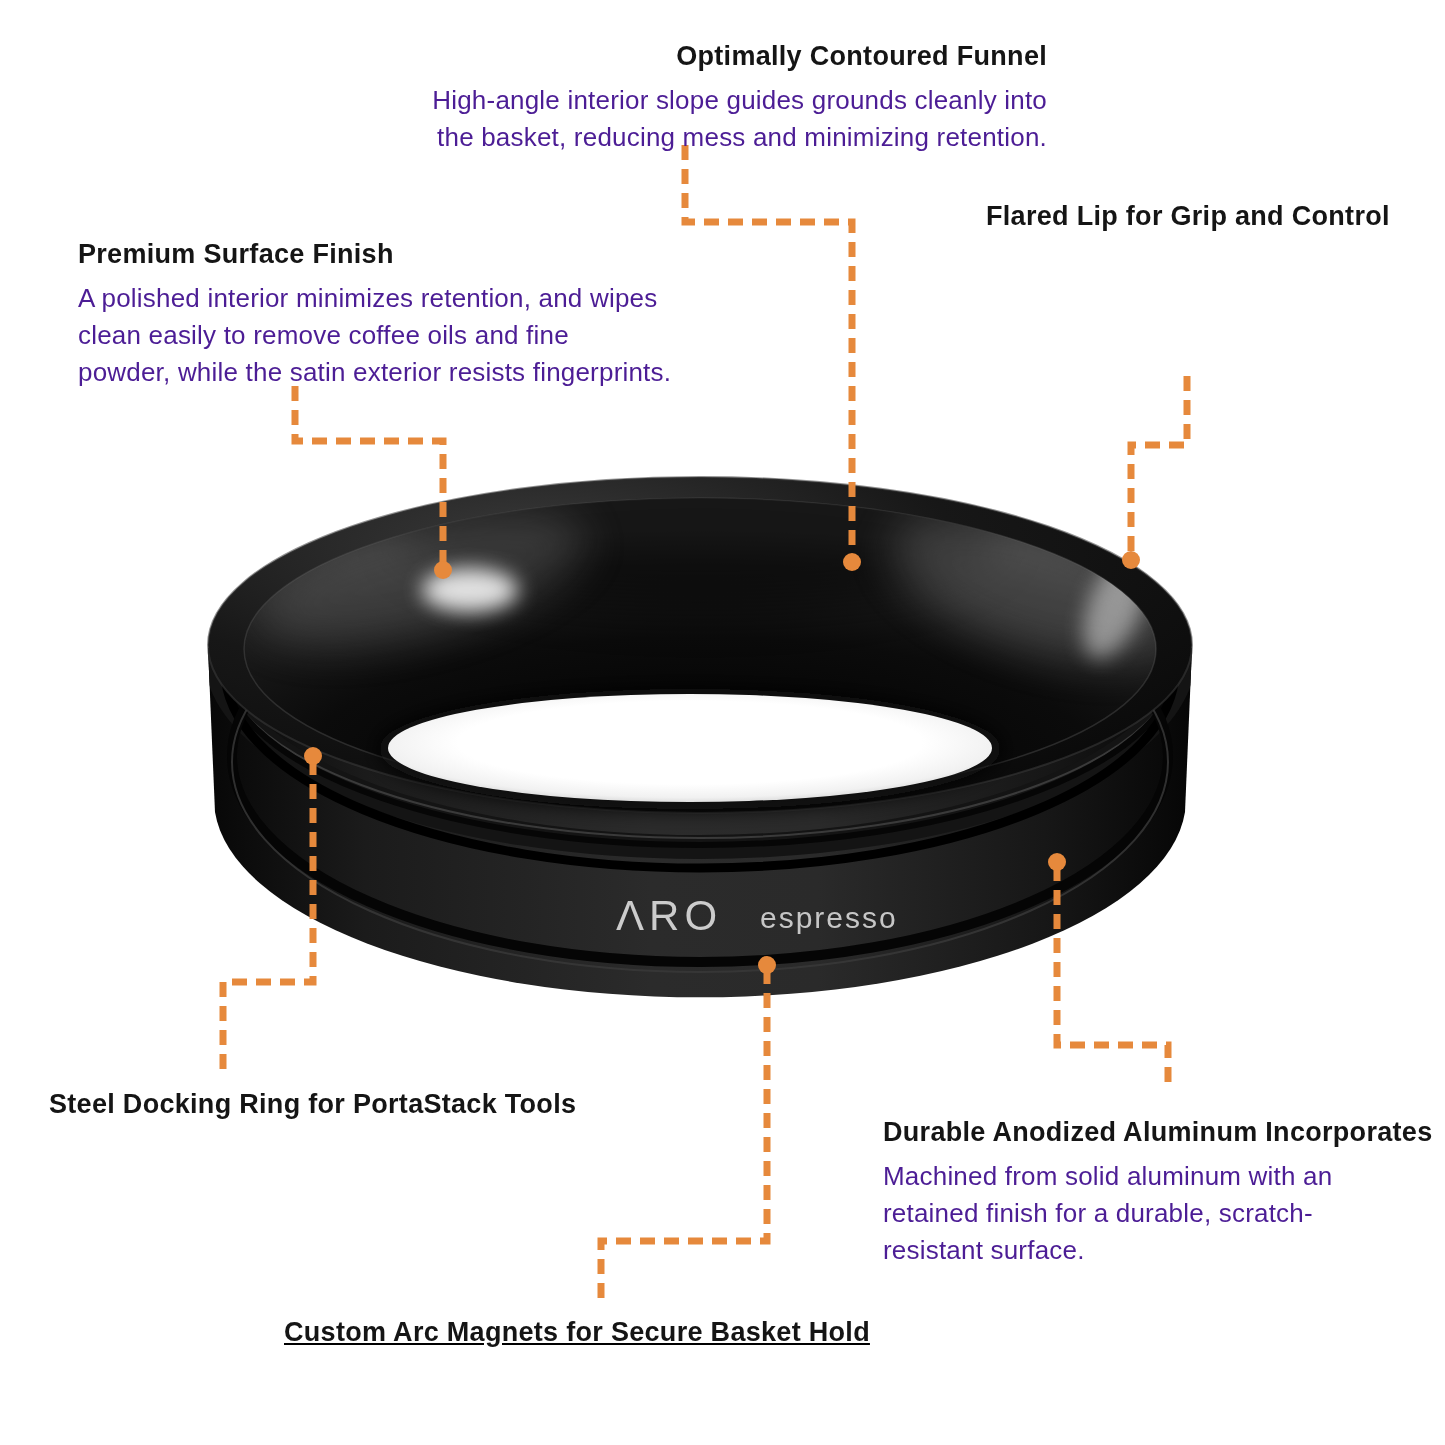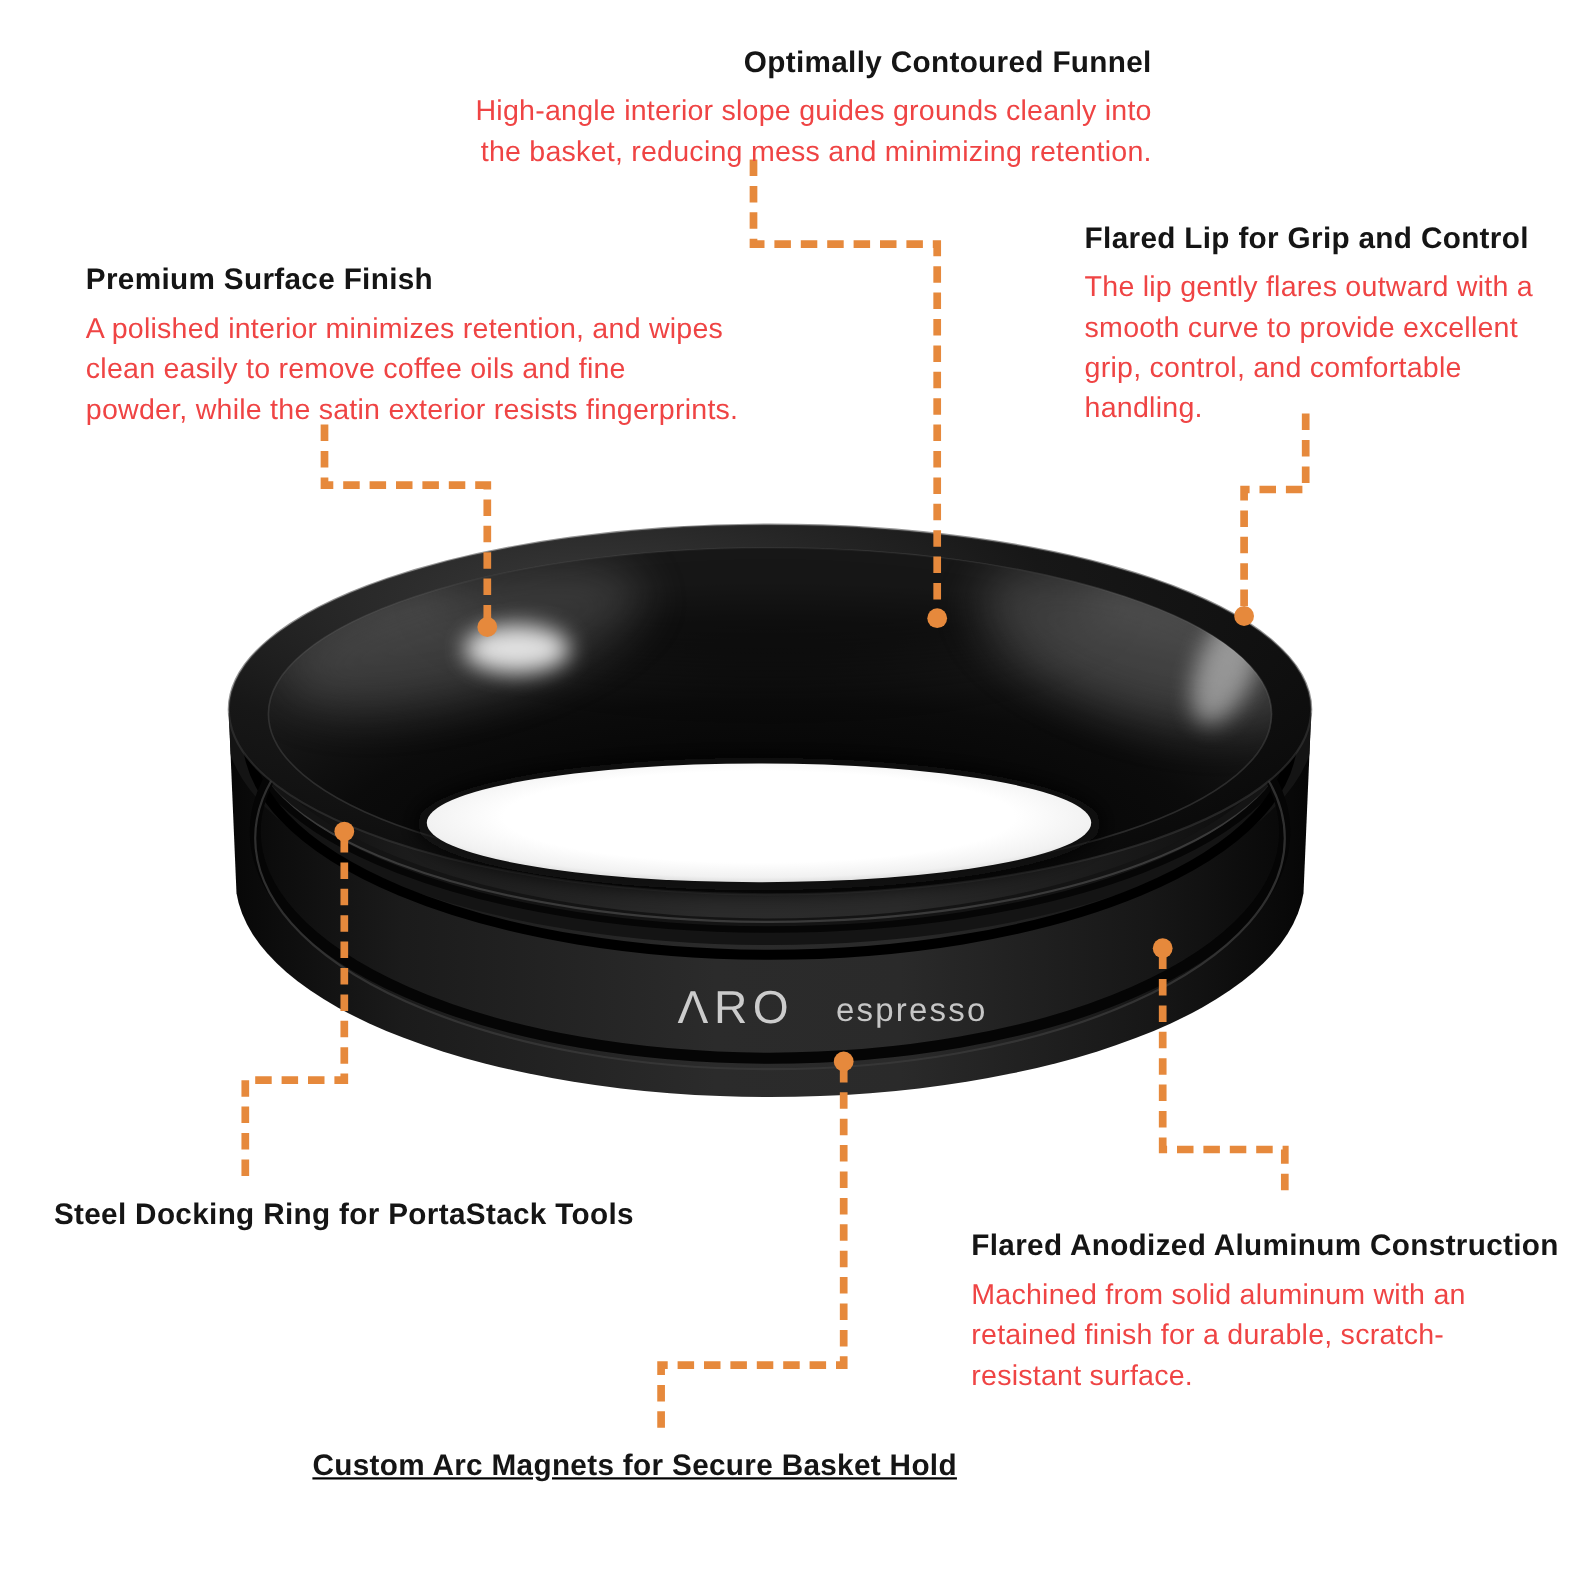--- a/index.html
+++ b/index.html
@@ -16,21 +16,21 @@
     font-size:27px;
     line-height:1.25;
     font-weight:bold;
     color:#151515;
     letter-spacing:.3px;
   }
   .callout p{
     margin:0;
     font-size:26px;
     line-height:1.42;
-    color:#ef4444;
+    color:#4c1d95;
     letter-spacing:.2px;
     white-space:pre-line;
   }
   #callout-funnel  {left:347px; top:40px;   width:700px;text-align:right;}
   #callout-surface {left:35px;  top:238px;  width:660px;margin-left:43px;}
   #callout-lip     {left:986px; top:200px;  width:455px;}
   #callout-docking {left:33px;  top:1088px; width:580px;margin-left:16px;}
   #callout-aluminum{left:883px; top:1116px; width:555px;}
   #callout-magnets {left:284px; top:1316px; width:1000px;text-decoration:underline;}
   #product-svg{position:absolute;left:0;top:0;width:1445px;height:1445px;}
@@ -140,32 +140,28 @@
 
   <div class="callout" id="callout-surface">
     <h3>Premium Surface Finish</h3>
     <p>A polished interior minimizes retention, and wipes
 clean easily to remove coffee oils and fine
 powder, while the satin exterior resists fingerprints.</p>
   </div>
 
   <div class="callout" id="callout-lip">
     <h3>Flared Lip for Grip and Control</h3>
-    <p>The lip gently flares outward with a
-smooth curve to provide excellent
-grip, control, and comfortable
-handling.</p>
   </div>
 
   <div class="callout" id="callout-docking">
     <h3>Steel Docking Ring for PortaStack Tools</h3>
   </div>
 
   <div class="callout" id="callout-aluminum">
-    <h3>Flared Anodized Aluminum Construction</h3>
+    <h3>Durable Anodized Aluminum Incorporates</h3>
     <p>Machined from solid aluminum with an
 retained finish for a durable, scratch-
 resistant surface.</p>
   </div>
 
   <div class="callout" id="callout-magnets">
     <h3>Custom Arc Magnets for Secure Basket Hold</h3>
   </div>
 
 </div>

